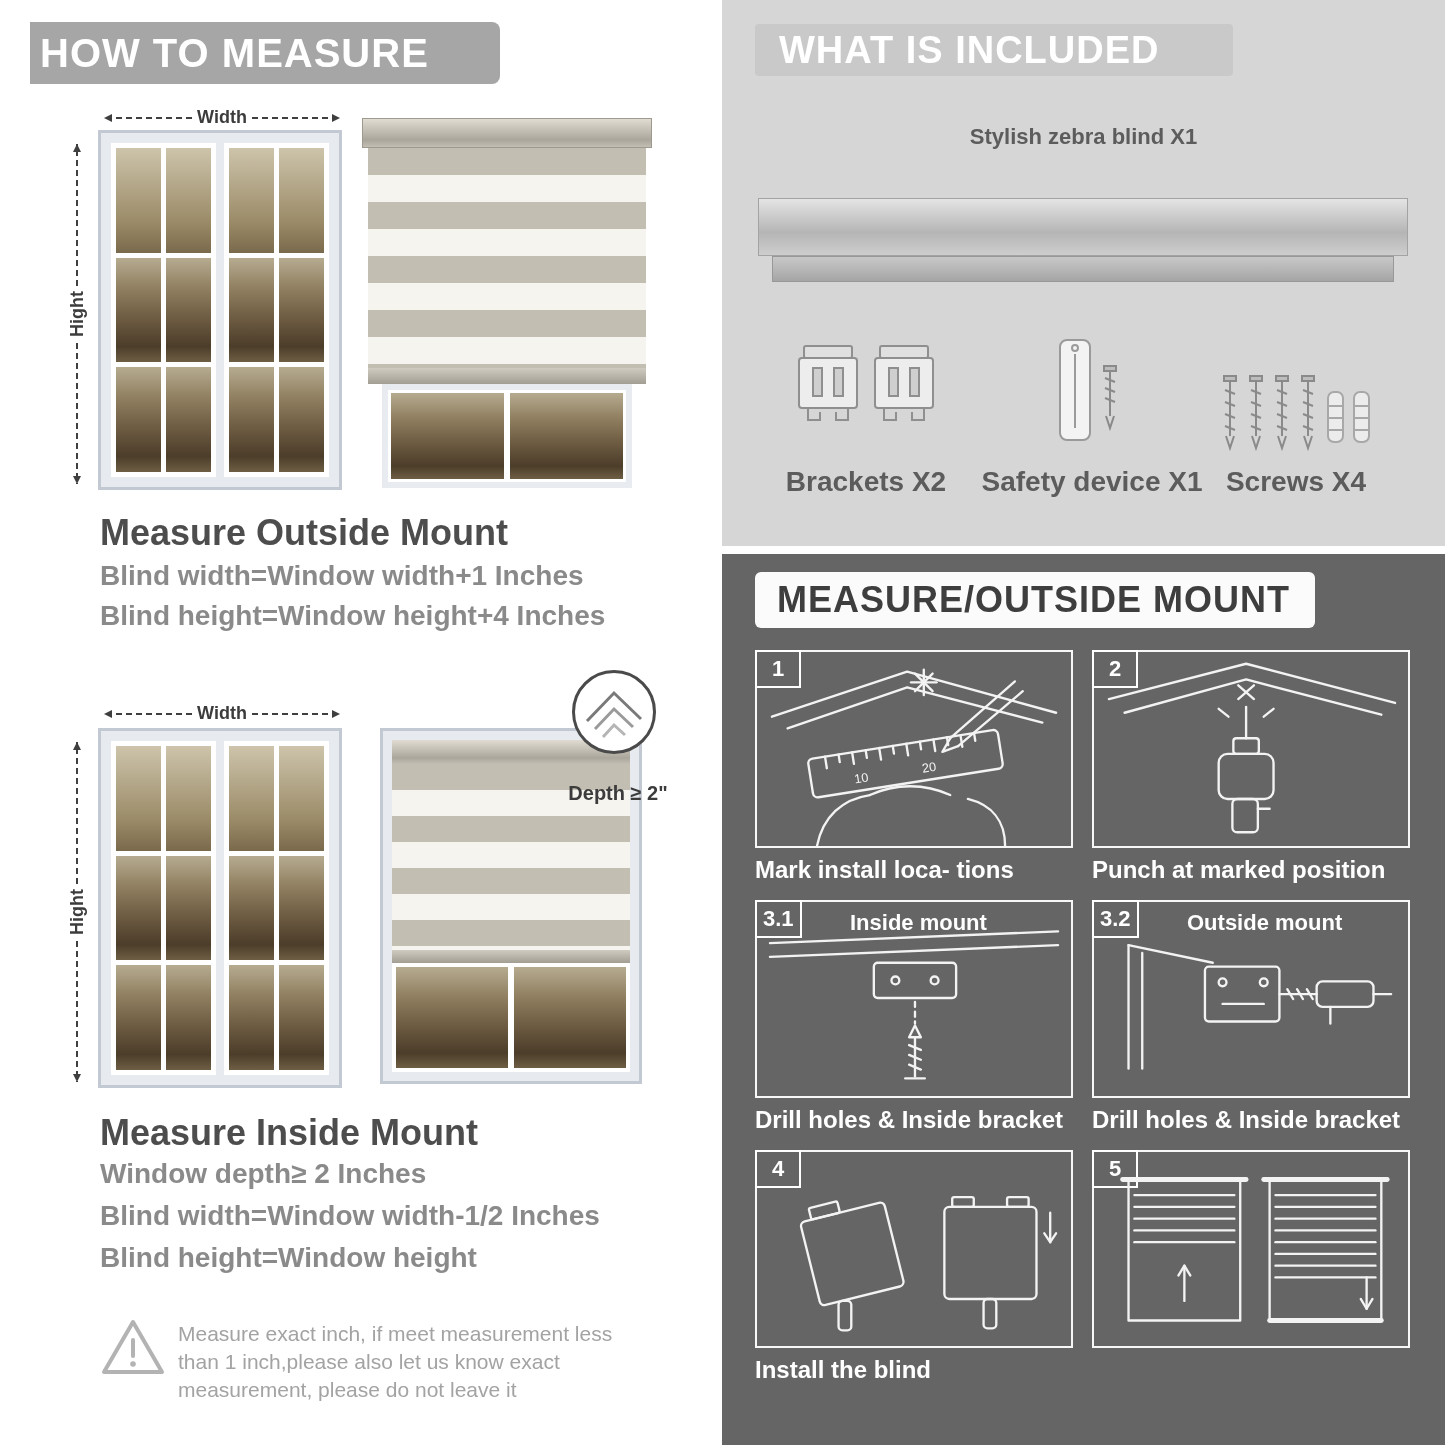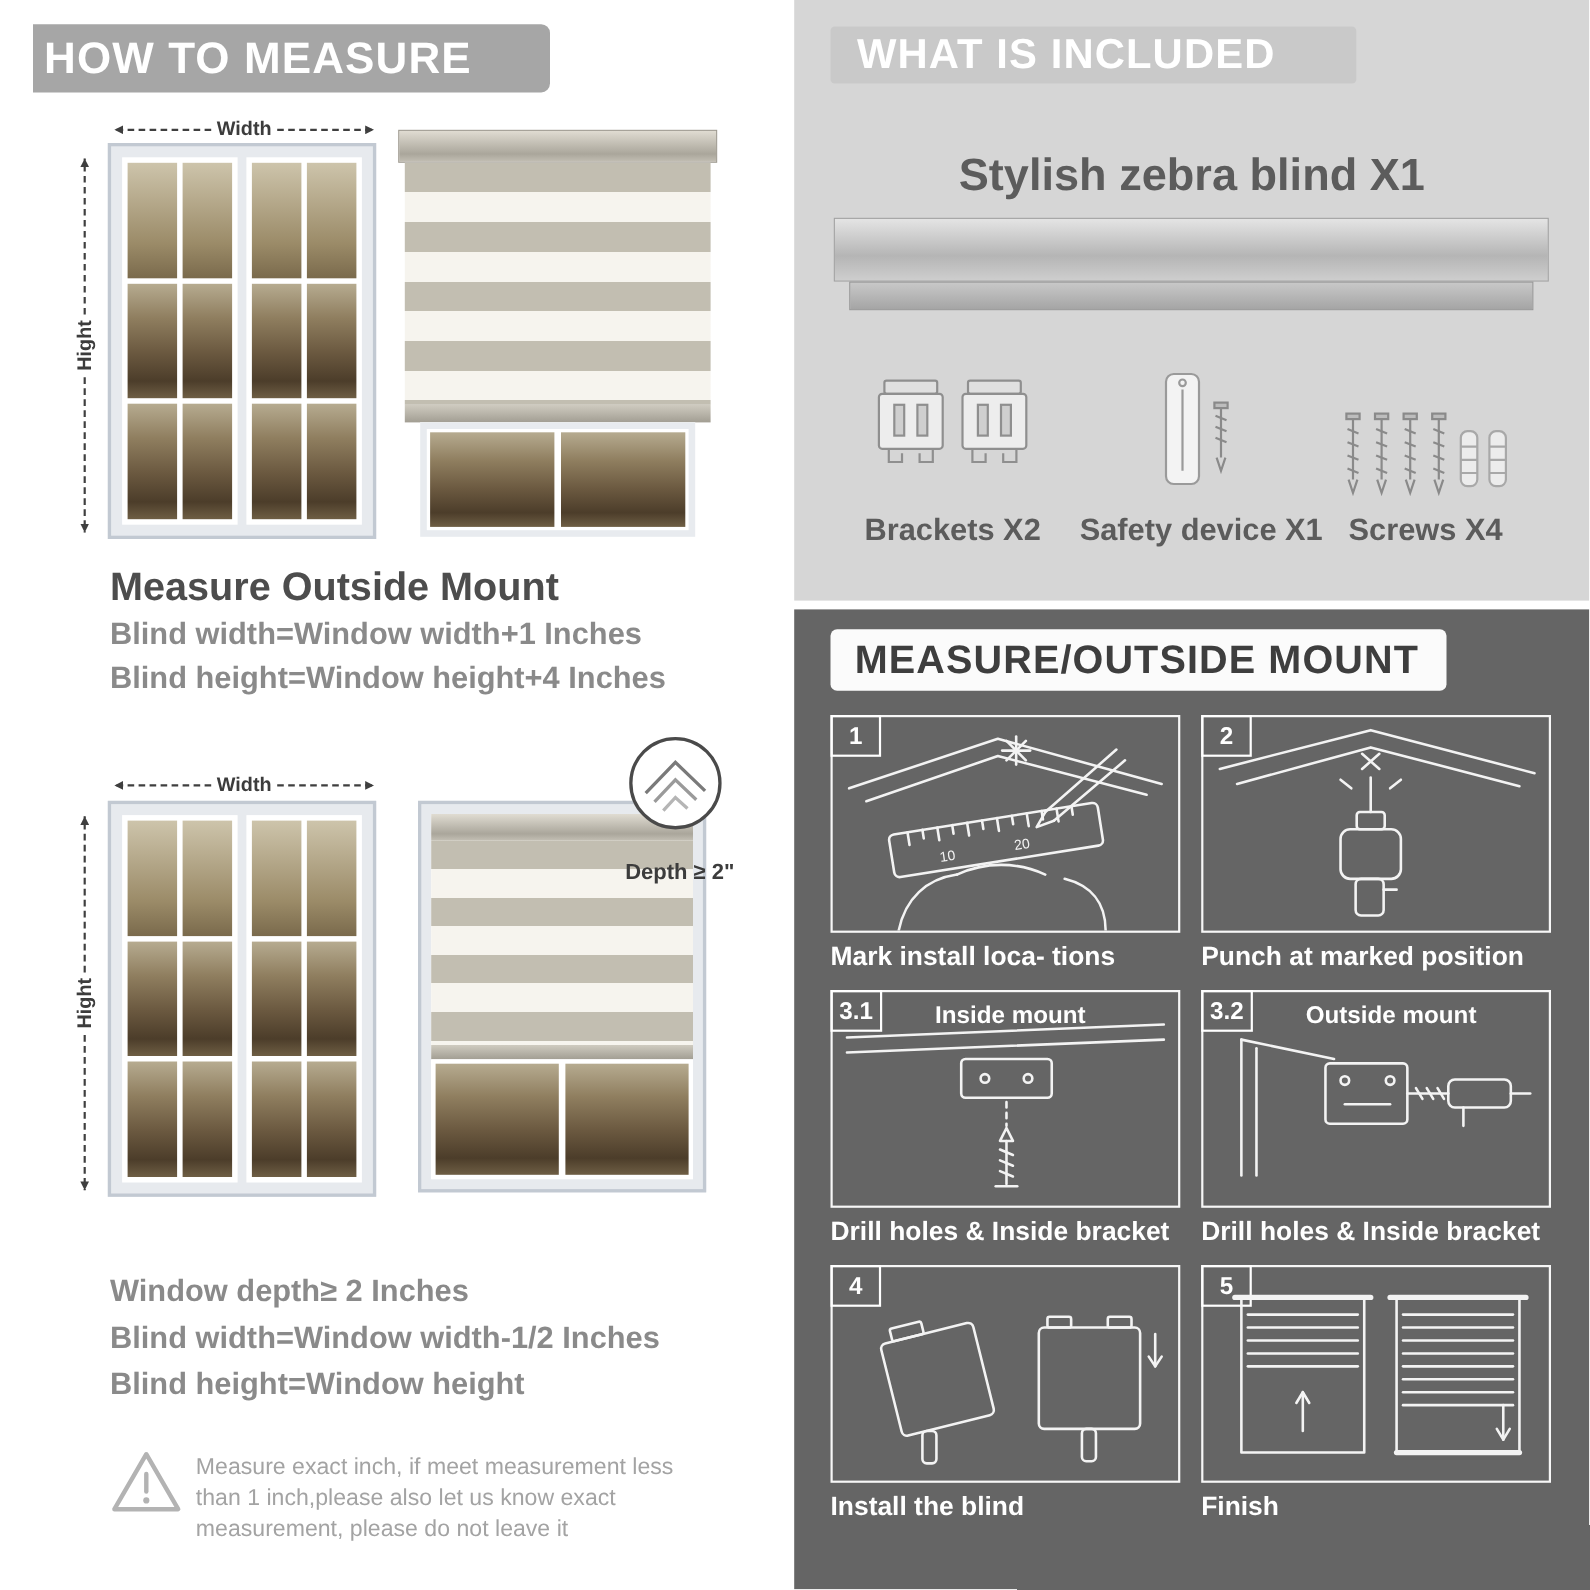--- a/index.html
+++ b/index.html
@@ -56,22 +56,22 @@
   .warn-text { font-size: 21px; line-height: 28px; color: #a3a3a3; white-space: pre-line; }
 
   
   .included-bg { left: 722px; top: 0; width: 723px; height: 546px; background: var(--included-bg, #d6d6d6); }
   .banner-included {
     left: 755px; top: 24px; width: 478px; height: 52px;
     background: var(--included-banner, #c9c9c9); color: #fff;
     font-size: 38px; font-weight: bold; line-height: 52px; padding-left: 24px;
     letter-spacing: 1px; border-radius: 4px;
   }
-  .blind-x1 { left: 722px; top: 136px; width: 723px; text-align: center;
-              font-size: 41px; font-weight: bold; color: #5c5c5c; }
+  .blind-x1 { left: 722px; top: 124px; width: 723px; text-align: center;
+              font-size: 22px; font-weight: bold; color: #5c5c5c; }
   .rail-main  { left: 758px; top: 198px; width: 650px; height: 58px;
                 background: linear-gradient(180deg,#e4e4e4,#b5b5b5 60%,#cecece); border: 1px solid #a3a3a3; }
   .rail-lower { left: 772px; top: 256px; width: 622px; height: 26px;
                 background: linear-gradient(180deg,#c8c8c8,#a5a5a5); border: 1px solid #989898; }
   .part-label { font-size: 28px; font-weight: bold; color: #5c5c5c; text-align: center; }
 
   .dark-bg { left: 722px; top: 554px; width: 723px; height: 891px; background: var(--dark-bg, #656565); }
   .banner-mount {
     left: 755px; top: 572px; width: 560px; height: 56px;
     background: var(--mount-banner-bg, #fbfbfb); color: #3e3e3e;
@@ -201,20 +201,21 @@
 
   <div class="abs depth-circle" style="left:572px;top:670px;">
     <svg width="78" height="78" viewBox="0 0 78 78">
       <path d="M12,48 L39,20 L66,46" stroke="#7a7a7a" stroke-width="3" fill="none"></path>
       <path d="M20,56 L39,36 L58,54" stroke="#9a9a9a" stroke-width="3" fill="none"></path>
       <path d="M28,64 L39,52 L50,62" stroke="#b5b5b5" stroke-width="3" fill="none"></path>
     </svg>
   </div>
   <div class="abs depth-note" style="left:548px;top:782px;width:140px;">Depth ≥ 2"</div>
 
+  <div class="abs h-title" style="left:100px;top:1112px;">Measure Inside Mount</div>
   <div class="abs rule" style="left:100px;top:1158px;">Window depth≥ 2 Inches</div>
   <div class="abs rule" style="left:100px;top:1200px;">Blind width=Window width-1/2 Inches</div>
   <div class="abs rule" style="left:100px;top:1242px;">Blind height=Window height</div>
 
   <svg class="abs" style="left:98px;top:1316px;" width="70" height="64" viewBox="0 0 70 64">
     <path d="M35,6 L64,56 L6,56 Z" fill="none" stroke="#b3b3b3" stroke-width="4" stroke-linejoin="round"></path>
     <line x1="35" y1="24" x2="35" y2="40" stroke="#b3b3b3" stroke-width="4" stroke-linecap="round"></line>
     <circle cx="35" cy="48" r="2.8" fill="#b3b3b3"></circle>
   </svg>
   <div class="abs warn-text" style="left:178px;top:1320px;width:470px;">Measure exact inch, if meet measurement less
@@ -465,15 +466,14 @@
         <line x1="184" y1="92" x2="286" y2="92"></line>
           <line x1="184" y1="104" x2="286" y2="104"></line>
         <line x1="184" y1="116" x2="286" y2="116"></line>
           <line x1="184" y1="128" x2="286" y2="128"></line>
         <line x1="178" y1="172" x2="292" y2="172" stroke-width="5"></line>
         <line x1="277" y1="128" x2="277" y2="160"></line>
           <path d="M277,160 L271,150 M277,160 L283,150"></path>
       </g>
     </svg>
   </div>
-  <div class="abs caption" style="left:1092px;top:1356px;">Finish</div>
 
 </div>
 
 </body></html>

